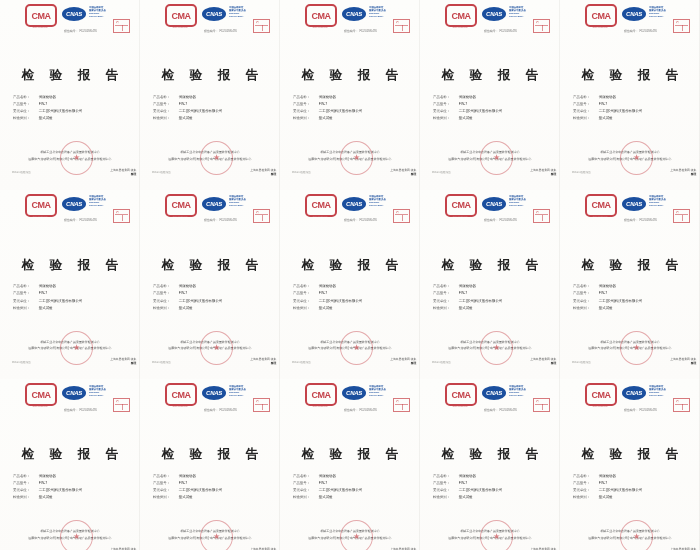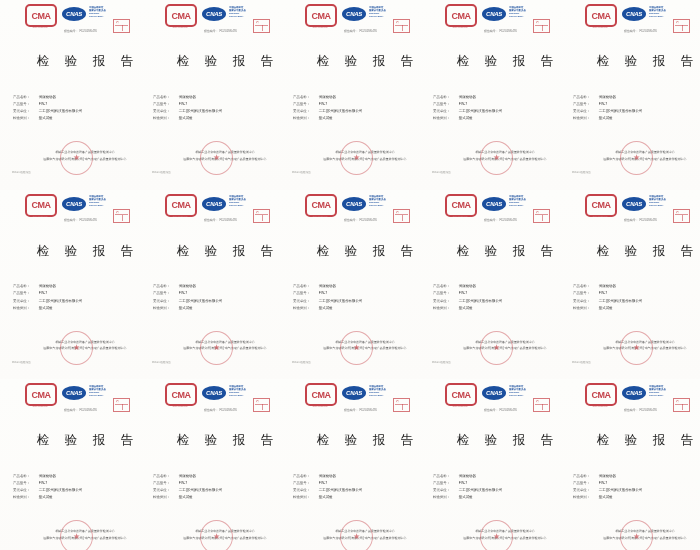--- a/index.html
+++ b/index.html
@@ -10,21 +10,20 @@
   #grid{
     display:grid;
     grid-template-columns:repeat(5,140px);
     grid-auto-rows:189.5px;
     width:700px;height:550px;overflow:hidden;
   }
   .tile{
     position:relative;width:140px;height:244px;overflow:hidden;
     background:linear-gradient(180deg,#fdfdfb 0%,#fcfbf9 80%,#f4f3ef 96%,#e9e8e4 100%);
     box-shadow:inset -1px 0 0 rgba(80,78,70,.07), inset 0 -1px 0 rgba(80,78,70,.08);
-    padding-left:30px;
   }
   .tiny{
     position:absolute;font-size:8px;line-height:1.25;white-space:nowrap;
     transform-origin:0 0;
   }
   
   .cma{
     position:absolute;left:25px;top:4px;width:28px;height:19px;
     border:2px solid #c4424a;border-radius:5px;color:#c4424a;
     display:flex;align-items:center;justify-content:center;
@@ -41,22 +40,22 @@
   
   .report-no{left:64px;top:28.5px;color:#666;transform:scale(.36);}
   .report-no .val{color:#777;margin-left:3px;}
   
   .corner-stamp{position:absolute;left:113px;top:19px;width:15px;height:12px;border:1px solid rgba(198,64,70,.7);}
   .corner-stamp .h{position:absolute;left:1px;right:1px;top:4.5px;border-top:1px solid rgba(198,64,70,.55);}
   .corner-stamp .v{position:absolute;left:7.5px;top:5px;bottom:1px;border-left:1px solid rgba(198,64,70,.55);}
   .cs-char{position:absolute;left:2px;top:0;font-size:8px;color:rgba(198,64,70,.85);transform:scale(.32);transform-origin:0 0;}
   
   .title{
-    position:absolute;left:50%;top:53px;transform:translateX(-50%);
-    margin-left:3px;font-size:12.5px;font-weight:normal;letter-spacing:6px;
+    position:absolute;left:50%;top:67px;transform:translateX(-50%);
+    margin-left:3px;font-size:12.5px;font-weight:bold;letter-spacing:6px;
     color:#232323;white-space:nowrap;
   }
   
   .field{left:12.5px;color:#3f3f3f;transform:scale(.43);}
   .flabel{display:inline-block;width:60px;color:#555;}
   .fvalue{color:#2d2d2d;}
   
   .footer-line{left:50%;color:#4c4c4c;transform:scale(.37) translateX(-50%);}
   .f1{top:150px;}
   .f2{top:156.5px;}

